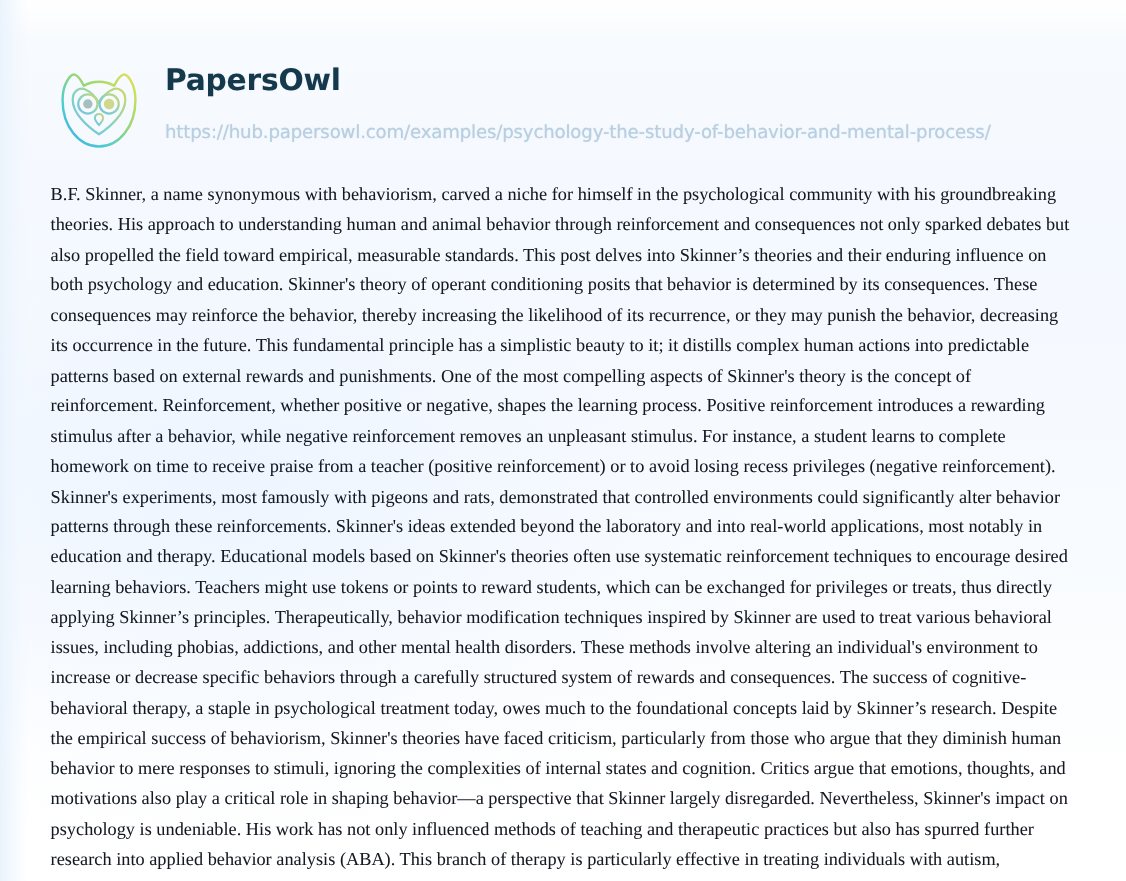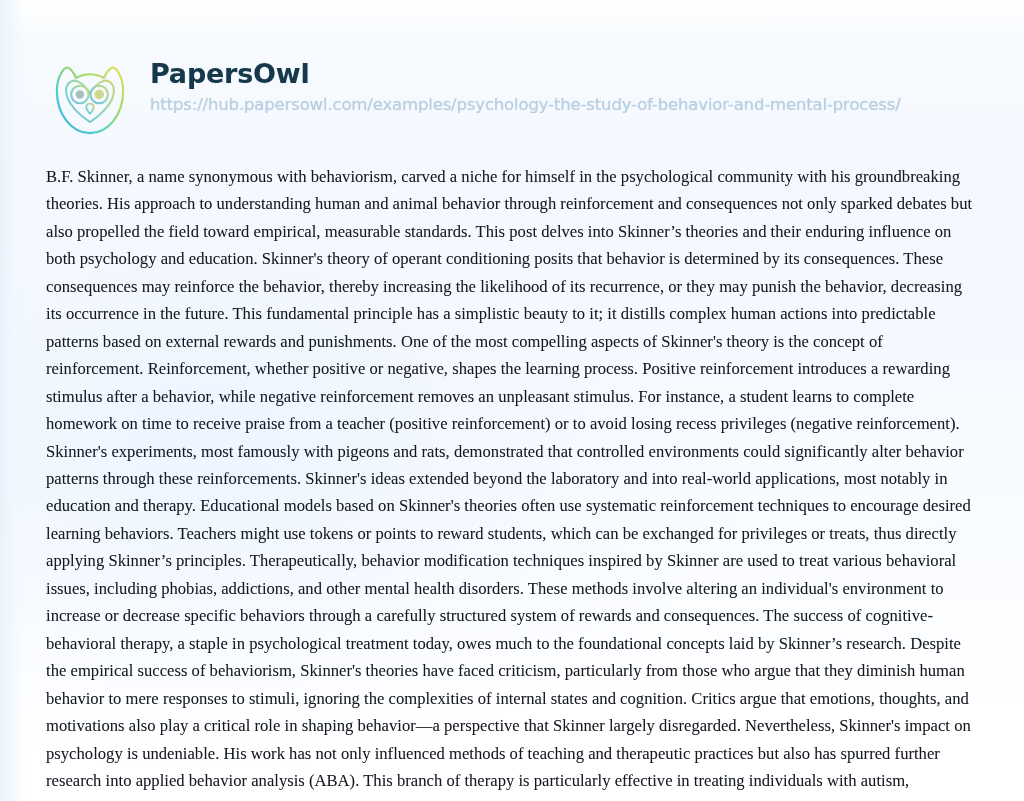--- a/index.html
+++ b/index.html
@@ -56,21 +56,21 @@
   .brand-name {
     font-family: "DejaVu Sans", sans-serif;
     font-size: 27px;
     font-weight: bold;
     letter-spacing: -0.2px;
     color: #15384a;
     line-height: 1.05;
     text-shadow: 0 0 1px rgba(40,120,160,0.25);
   }
   .brand-url {
-    margin-top: 7px;
+    margin-top: 22px;
     font-family: "DejaVu Sans", sans-serif;
     font-size: 16.5px;
     letter-spacing: -0.15px;
     color: #b9cede;
     line-height: 1.2;
     white-space: nowrap;
     text-shadow: 0 0 1px rgba(150,190,225,0.55);
   }
 
   

